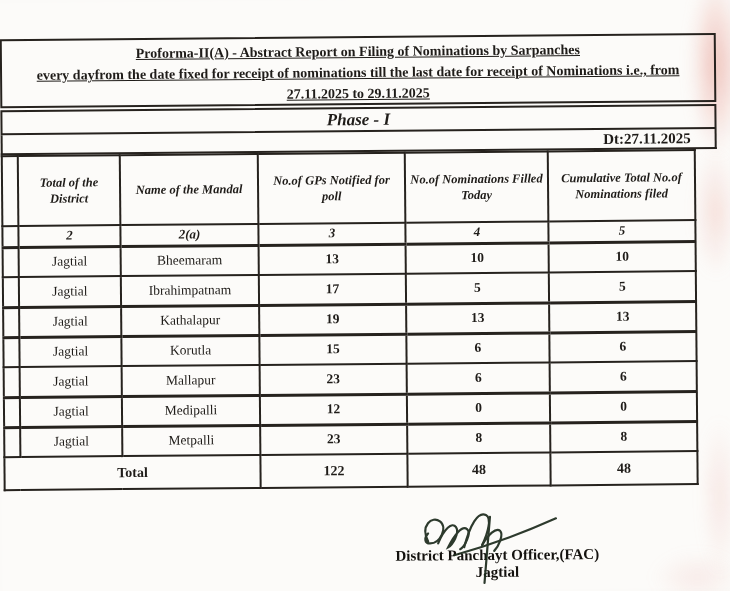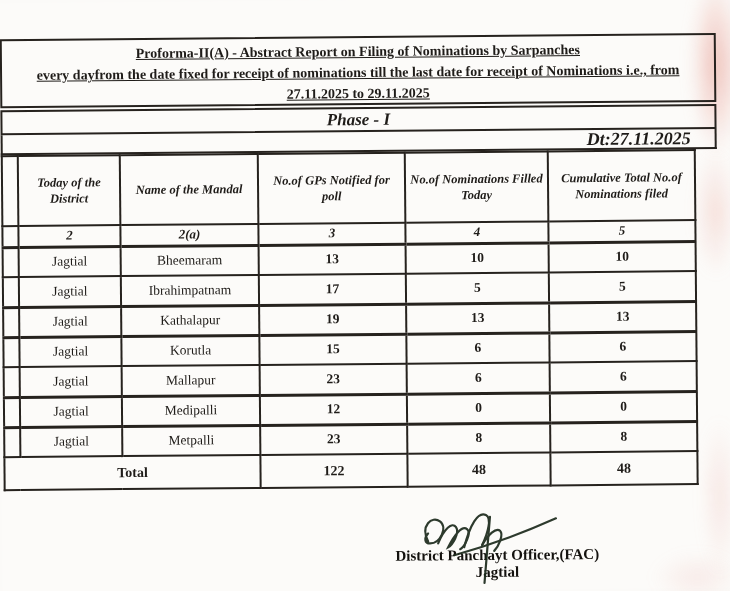--- a/index.html
+++ b/index.html
@@ -42,21 +42,21 @@
     text-align: center;
   }
   .phase-label { font-weight: bold; font-style: italic; font-size: 17px; line-height: 22px; }
 
   .date-row {
     position: absolute; left: 2px; top: 132px; width: 716px; height: 20px;
     border-left: 2px solid #26221e; border-right: 2px solid #26221e;
     border-bottom: 2px solid #26221e;
     text-align: right; padding-right: 24px;
   }
-  .date-label { font-weight: bold; font-style: italic; font-size: 18px; line-height: 18px; }
+  .date-label { font-weight: bold; font-size: 15px; line-height: 18px; }
 
   table.report {
     position: absolute; left: 2px; top: 152px;
     border-collapse: collapse;
     table-layout: fixed;
   }
   table.report td, table.report th {
     border: 2px solid #26221e;
     text-align: center; vertical-align: middle;
     padding: 1px 4px;
@@ -110,21 +110,21 @@
       <col style="width:16px">
         <col style="width:102px">
         <col style="width:138px">
       <col style="width:147px">
         <col style="width:143px">
         <col style="width:147px">
     </colgroup>
     <tbody>
       <tr class="row-head">
         <th></th>
-        <th>Today of the District</th>
+        <th>Total of the District</th>
         <th>Name of the Mandal</th>
         <th>No.of GPs Notified for poll</th>
         <th>No.of Nominations Filled Today</th>
         <th>Cumulative Total No.of Nominations filed</th>
       </tr>
       <tr class="row-num">
         <td></td>
         <td>2</td>
         <td>2(a)</td>
         <td>3</td>

